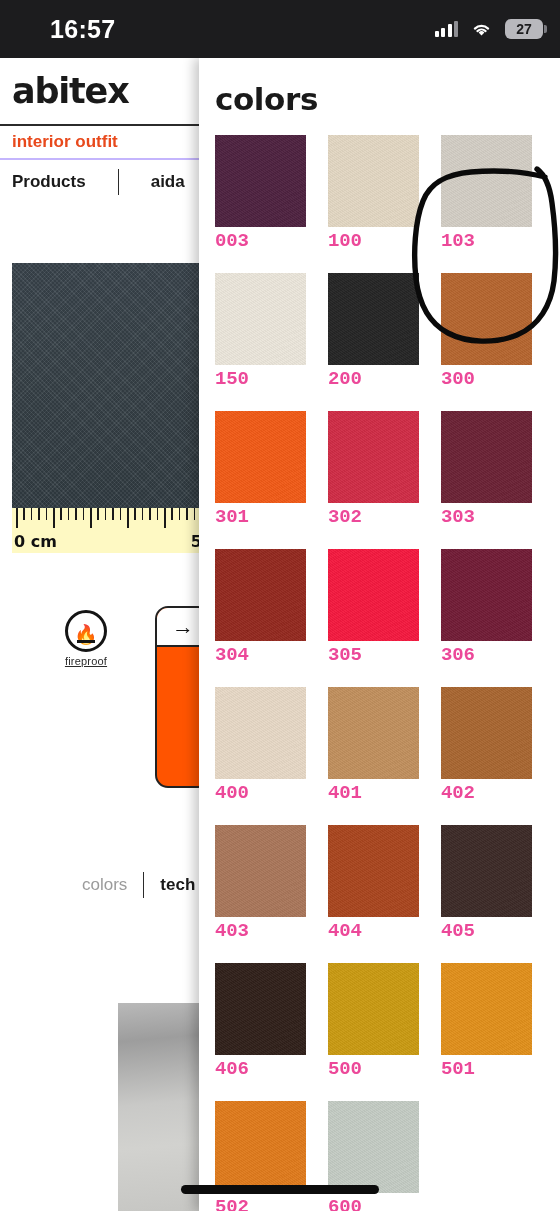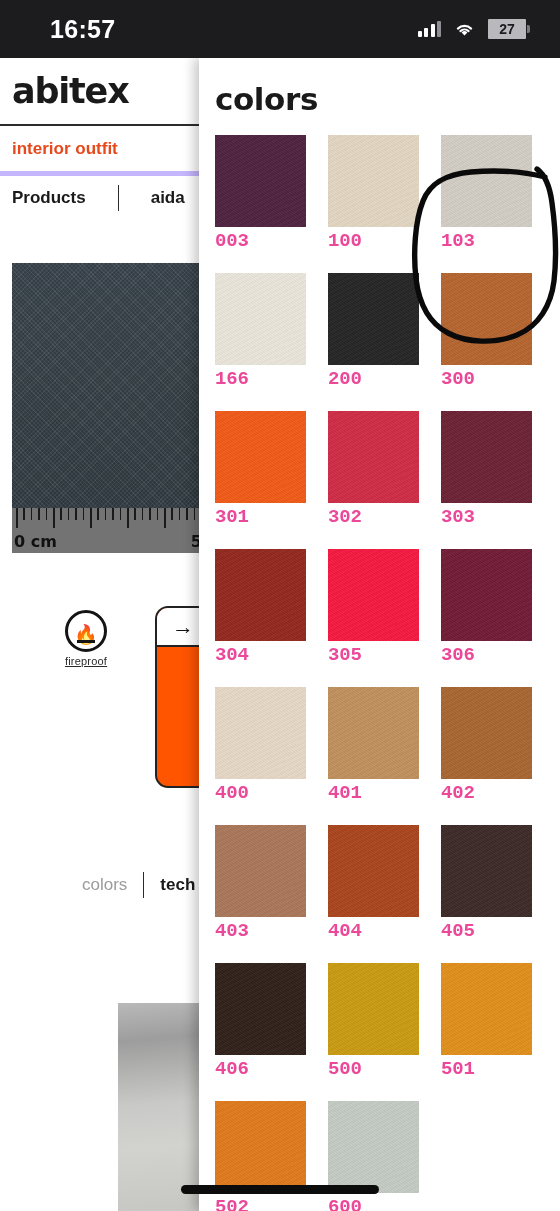--- a/index.html
+++ b/index.html
@@ -9,38 +9,38 @@
     background:#ffffff;
     overflow:hidden;
     position:relative;
   }
 
   
   #status-bar {
     position:absolute; left:0; top:0; width:560px; height:58px;
     background:#1c1c1e; color:#ffffff;
     display:flex; align-items:center; justify-content:space-between;
-    padding:0 34px 0 50px;
+    padding:0 17px 0 50px;
   }
   #status-time { font-size:25px; font-weight:600; letter-spacing:.3px; }
   #status-right { display:flex; align-items:center; gap:13px; }
 
   .bars { display:flex; align-items:flex-end; gap:2.5px; height:16px; }
   .bars i { display:block; width:4px; background:#ffffff; border-radius:1px; }
   .bars i:nth-child(1){ height:6px; }
   .bars i:nth-child(2){ height:9px; }
   .bars i:nth-child(3){ height:13px; }
   .bars i:nth-child(4){ height:16px; background:#8e8e93; }
 
   .wifi { position:relative; width:21px; height:16px; }
   .wifi svg { display:block; }
 
   .battery {
     position:relative; width:38px; height:20px;
-    border-radius:1px; background:#b8b8bd;
+    border-radius:6px; background:#b8b8bd;
     display:flex; align-items:center; justify-content:center;
   }
   .battery::after{
     content:""; position:absolute; right:-4px; top:6px;
     width:3px; height:8px; border-radius:0 2px 2px 0;
     background:#7a7a80;
   }
   .battery span{ font-size:14px; font-weight:700; color:#1c1c1e; }
 
   
@@ -55,22 +55,22 @@
   #brand-row {
     height:68px; display:flex; align-items:center;
     padding:0 12px; border-bottom:2px solid #2b2b2b;
   }
   #brand-logo {
     font-size:35px; font-weight:700; letter-spacing:-1.2px;
     color:#1a1a1a; font-family:"DejaVu Sans", sans-serif;
   }
 
   #tagline-row {
-    height:50px; display:flex; align-items:center;
-    padding:0 12px; border-bottom:5px solid #c4b5fd;
+    height:34px; display:flex; align-items:center;
+    padding:0 12px; border-bottom:2px solid #c4b5fd;
   }
   #tagline { font-size:17px; font-weight:700; color:#e8491c; }
 
   #breadcrumb-row {
     height:44px; display:flex; align-items:center;
     padding:0 12px; gap:16px;
   }
   .crumb { font-size:17px; color:#1a1a1a; font-weight:600; }
   .crumb.dim { color:#9b9b9b; font-weight:400; }
   .crumb-sep {
@@ -81,21 +81,21 @@
   
   #fabric-photo {
     position:absolute; left:12px; top:205px; width:192px; height:245px;
     background:
       repeating-linear-gradient(45deg, rgba(255,255,255,.055) 0 1px, rgba(0,0,0,.06) 1px 3px),
       repeating-linear-gradient(-45deg, rgba(255,255,255,.05) 0 1px, rgba(0,0,0,.05) 1px 3px),
       linear-gradient(180deg,#3b464e 0%,#384249 48%,#333d44 100%);
   }
   #fabric-ruler {
     position:absolute; left:12px; top:450px; width:192px; height:45px;
-    background:#737373; overflow:hidden;
+    background:#fef9c3; overflow:hidden;
   }
   .tick { position:absolute; top:0; width:1.6px; background:#1a1a1a; }
   #ruler-labels {
     position:absolute; left:0; bottom:2px; width:192px;
     display:flex; justify-content:space-between; padding:0 2px;
     font-size:16px; font-weight:700; color:#111;
     font-family:"DejaVu Sans", sans-serif;
   }
 
   
@@ -287,21 +287,21 @@
         <div class="swatch-cell">
           <span class="swatch-chip" style="background: repeating-linear-gradient(37deg, rgba(255, 255, 255, 0.043) 0px, rgba(255, 255, 255, 0.043) 1px, rgba(0, 0, 0, 0.04) 1px, rgba(0, 0, 0, 0.04) 2px) rgb(226, 214, 194);"></span>
           <span class="swatch-code">100</span>
         </div>
         <div class="swatch-cell">
           <span class="swatch-chip" style="background: repeating-linear-gradient(37deg, rgba(255, 255, 255, 0.043) 0px, rgba(255, 255, 255, 0.043) 1px, rgba(0, 0, 0, 0.04) 1px, rgba(0, 0, 0, 0.04) 2px) rgb(210, 205, 196);"></span>
           <span class="swatch-code">103</span>
         </div>
         <div class="swatch-cell">
           <span class="swatch-chip" style="background: repeating-linear-gradient(37deg, rgba(255, 255, 255, 0.043) 0px, rgba(255, 255, 255, 0.043) 1px, rgba(0, 0, 0, 0.04) 1px, rgba(0, 0, 0, 0.04) 2px) rgb(234, 229, 218);"></span>
-          <span class="swatch-code">166</span>
+          <span class="swatch-code">150</span>
         </div>
         <div class="swatch-cell">
           <span class="swatch-chip" style="background: repeating-linear-gradient(37deg, rgba(255, 255, 255, 0.043) 0px, rgba(255, 255, 255, 0.043) 1px, rgba(0, 0, 0, 0.04) 1px, rgba(0, 0, 0, 0.04) 2px) rgb(37, 37, 37);"></span>
           <span class="swatch-code">200</span>
         </div>
         <div class="swatch-cell">
           <span class="swatch-chip" style="background: repeating-linear-gradient(37deg, rgba(255, 255, 255, 0.043) 0px, rgba(255, 255, 255, 0.043) 1px, rgba(0, 0, 0, 0.04) 1px, rgba(0, 0, 0, 0.04) 2px) rgb(181, 101, 47);"></span>
           <span class="swatch-code">300</span>
         </div>
         <div class="swatch-cell">

